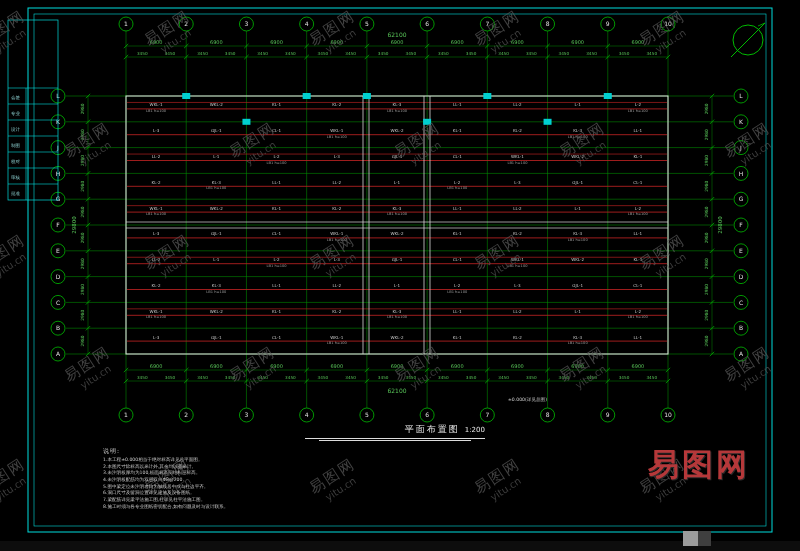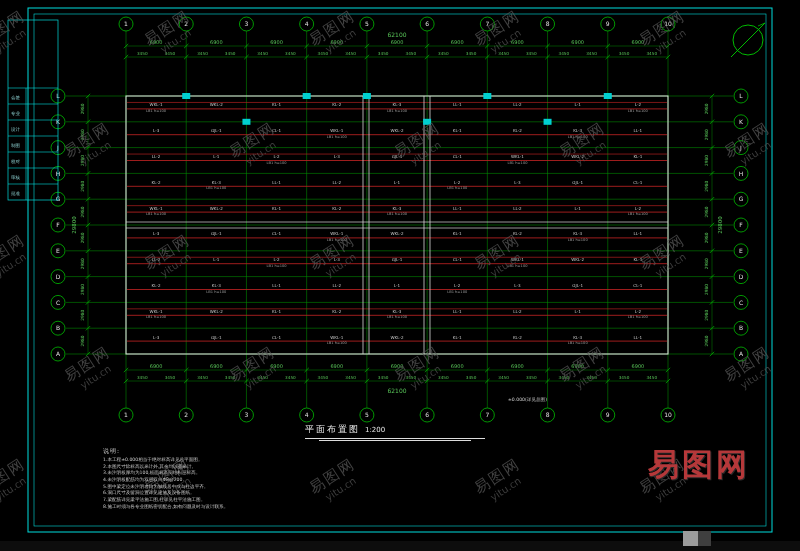--- a/index.html
+++ b/index.html
@@ -7,21 +7,21 @@
   #screen{position:relative;width:800px;height:551px;background:#000;overflow:hidden;
           font-family:"DejaVu Sans",sans-serif}
   #cad{position:absolute;left:0;top:0;z-index:2}
   .wm-layer{position:absolute;inset:0;z-index:3;pointer-events:none}
   .wm{position:absolute;transform:rotate(-33deg);opacity:.72;text-align:center;color:#595959}
   .wm-cn{font-size:15px;letter-spacing:2px}
   .wm-en{font-size:10px;color:#545454}
   .notes{position:absolute;left:103px;top:447px;z-index:4;color:#c9c9c9}
   .notes-title{font-size:6px;margin-bottom:1px;letter-spacing:1px}
   .note-line{font-size:4.6px;line-height:1.45;white-space:nowrap}
-  .plan-title{position:absolute;left:305px;top:423px;width:180px;text-align:left;z-index:4;
+  .plan-title{position:absolute;left:305px;top:423px;width:180px;text-align:right;z-index:4;
               color:#e8e8e8;font-size:9px;letter-spacing:2px;border-bottom:1.5px solid #ddd;
               padding-bottom:2px}
   .plan-title::after{content:"";position:absolute;left:14px;right:14px;bottom:-3px;height:1px;background:#ddd}
   .plan-title .scale{font-size:7px;letter-spacing:0;margin-left:5px}
   .logo{position:absolute;left:648px;top:444px;z-index:4;font-size:31px;font-weight:bold;
         color:#b5383a;letter-spacing:3px;text-shadow:1px 1px 0 #2a2a2a}
   .bottom-bar{position:absolute;left:0;top:541px;width:800px;height:10px;background:#0d0d0d;z-index:5}
   .vbtn{position:absolute;z-index:6}
   .vbtn-light{left:683px;top:531px;width:15px;height:15px;background:#9c9c9c}
   .vbtn-dark{left:698px;top:531px;width:13px;height:15px;background:#3f3f3f}

